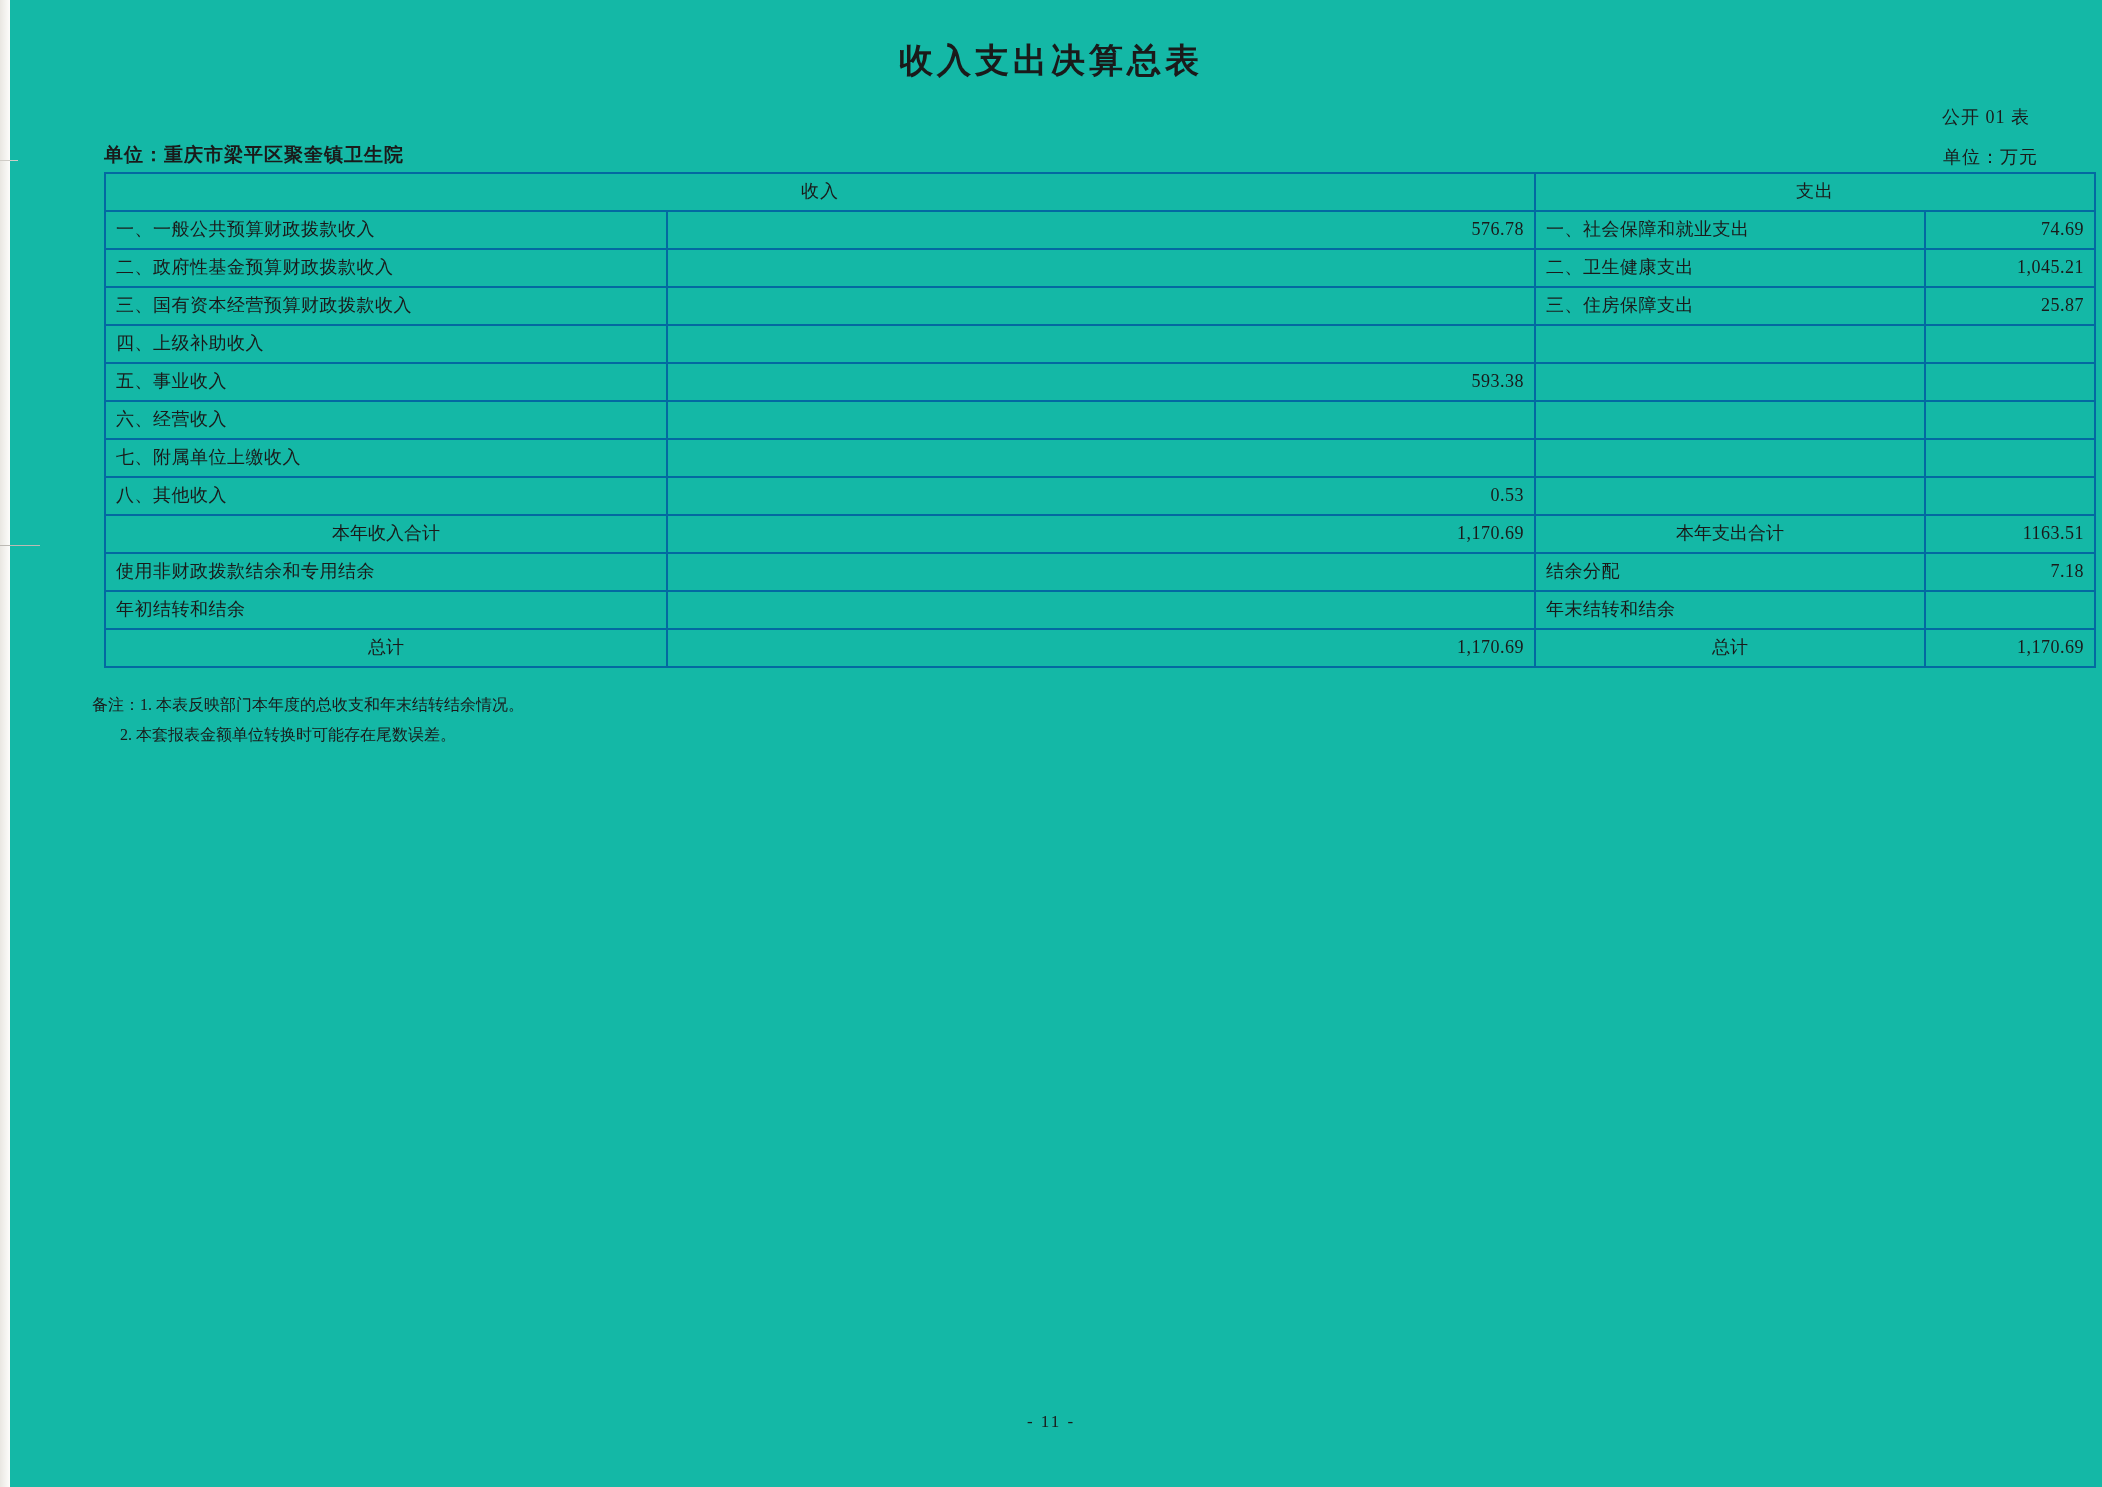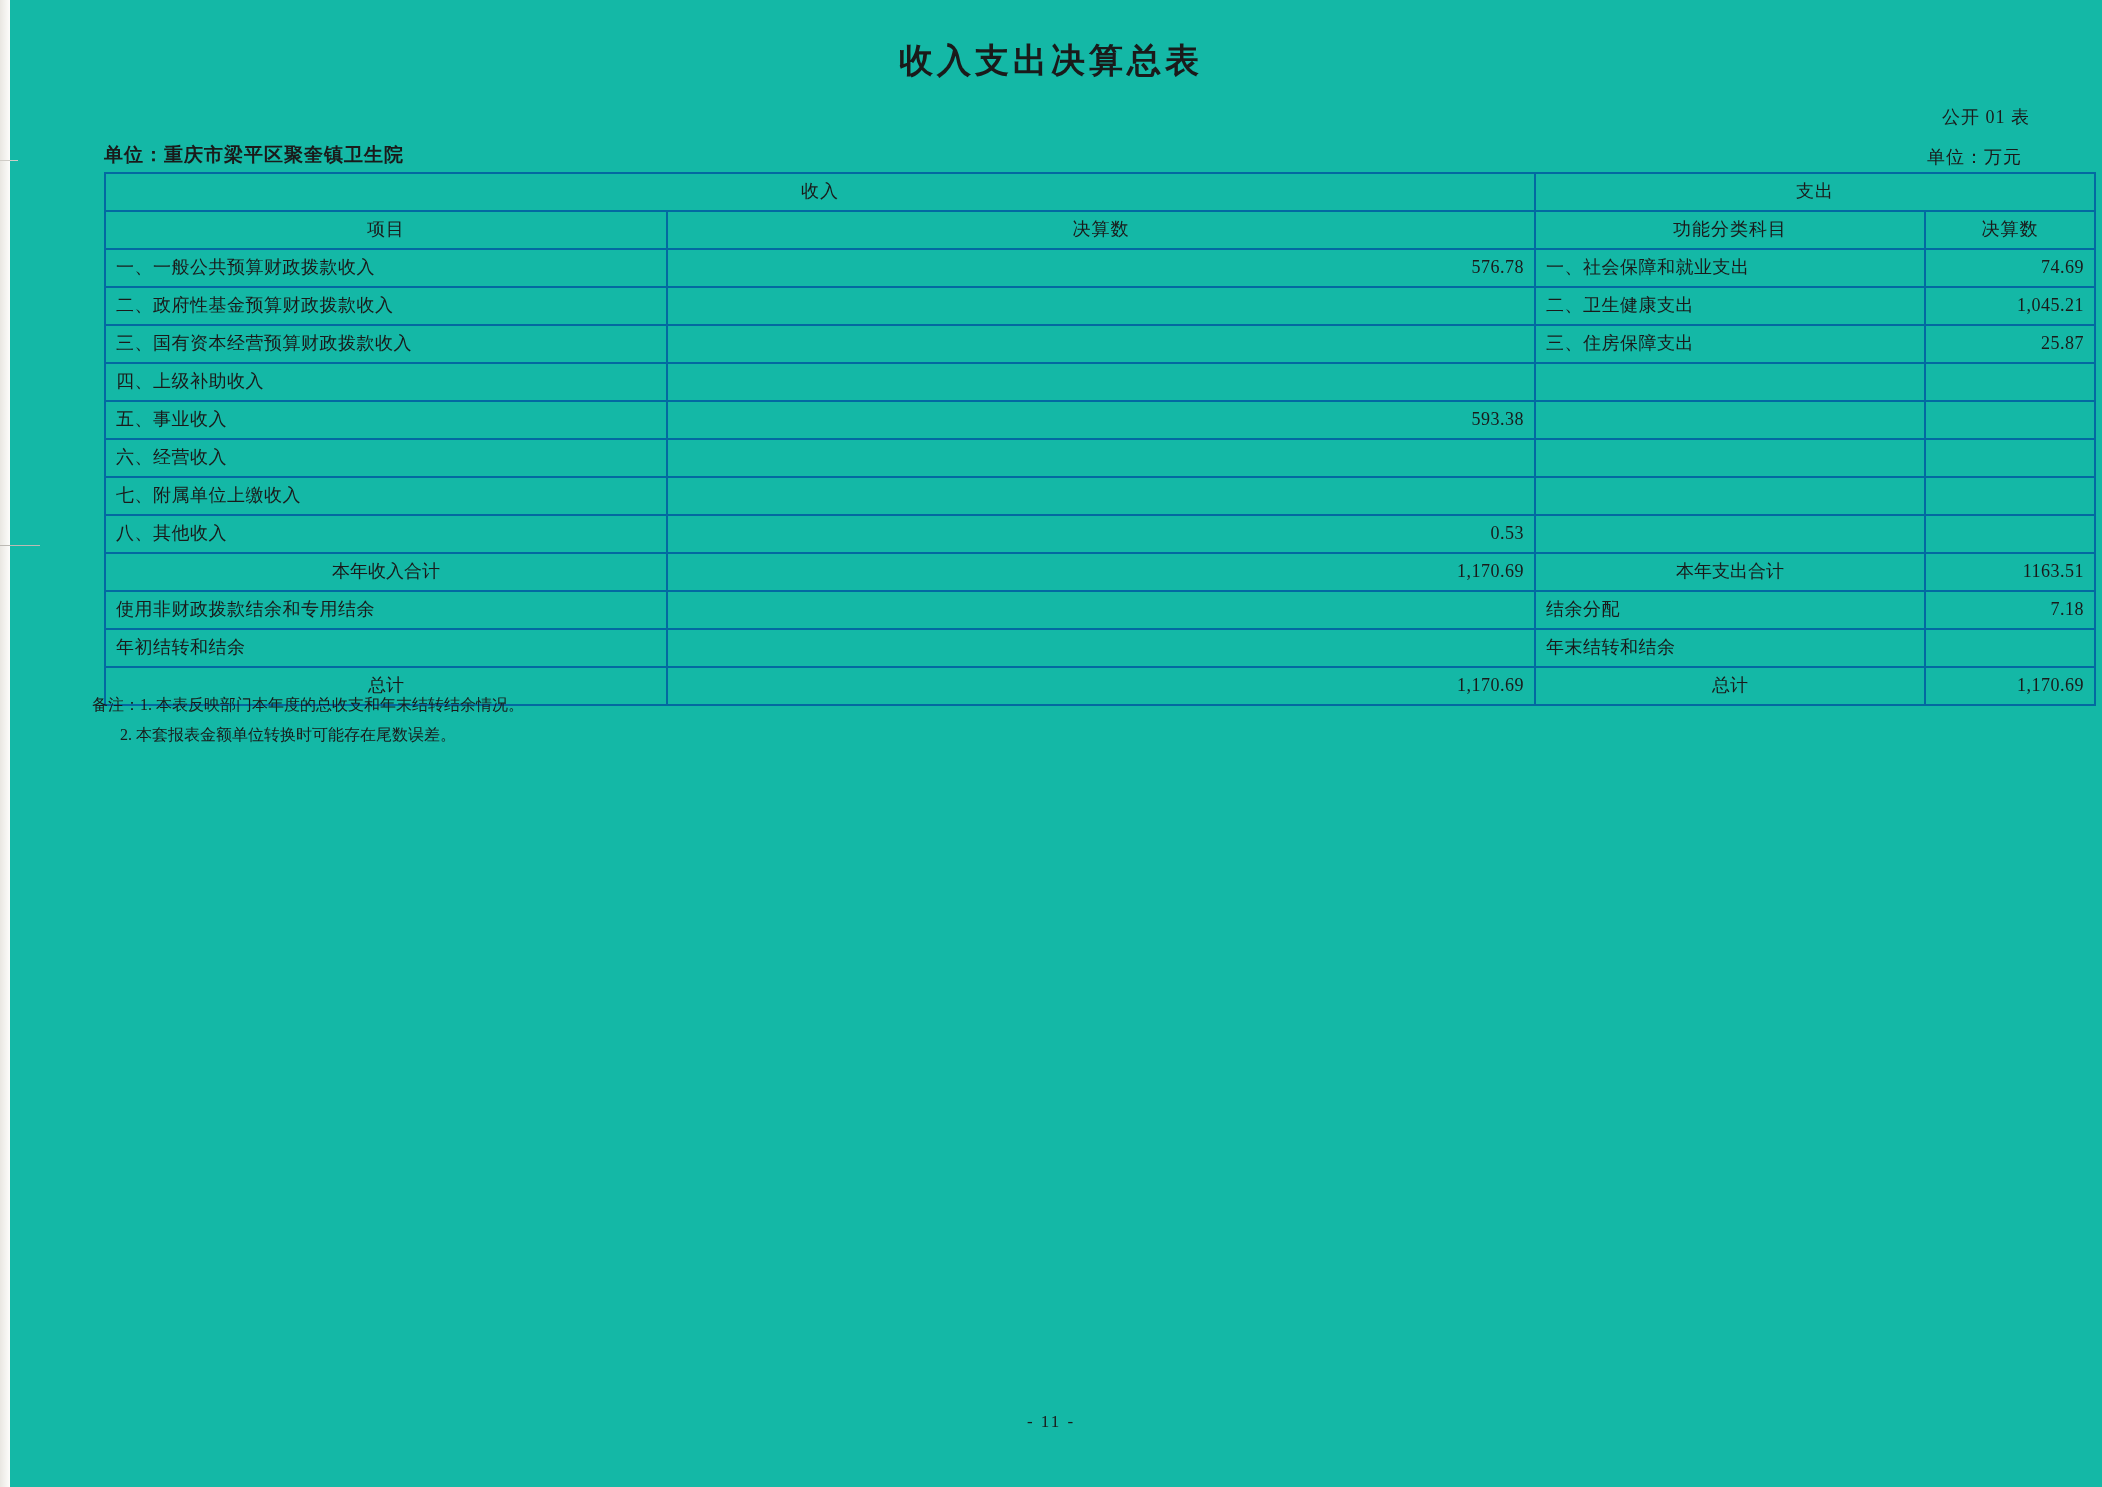--- a/index.html
+++ b/index.html
@@ -60,21 +60,21 @@
     position: absolute;
     top: 142px;
     left: 104px;
     font-size: 19px;
     letter-spacing: 1px;
     font-weight: 600;
   }
   .unit-amount {
     position: absolute;
     top: 145px;
-    right: 80px;
+    right: 64px;
     font-size: 18px;
     letter-spacing: 1px;
   }
 
   table.main {
     position: absolute;
     top: 172px;
     left: 104px;
     width: 1990px;
     border-collapse: collapse;
@@ -155,26 +155,20 @@
       <col class="c1">
         <col class="c2">
         <col class="c3">
         <col class="c4">
     </colgroup>
     <tbody>
       <tr>
         <td class="hdr" colspan="2">收入</td>
         <td class="hdr" colspan="2">支出</td>
       </tr>
-      <tr>
-        <td class="hdr">项目</td>
-        <td class="hdr">决算数</td>
-        <td class="hdr">功能分类科目</td>
-        <td class="hdr">决算数</td>
-      </tr>
 
       <tr>
         <td class="item-label">一、一般公共预算财政拨款收入</td>
         <td class="num">576.78</td>
         <td class="sub-label">一、社会保障和就业支出</td>
         <td class="num">74.69</td>
       </tr>
       <tr>
         <td class="item-label">二、政府性基金预算财政拨款收入</td>
         <td class="num"></td>

